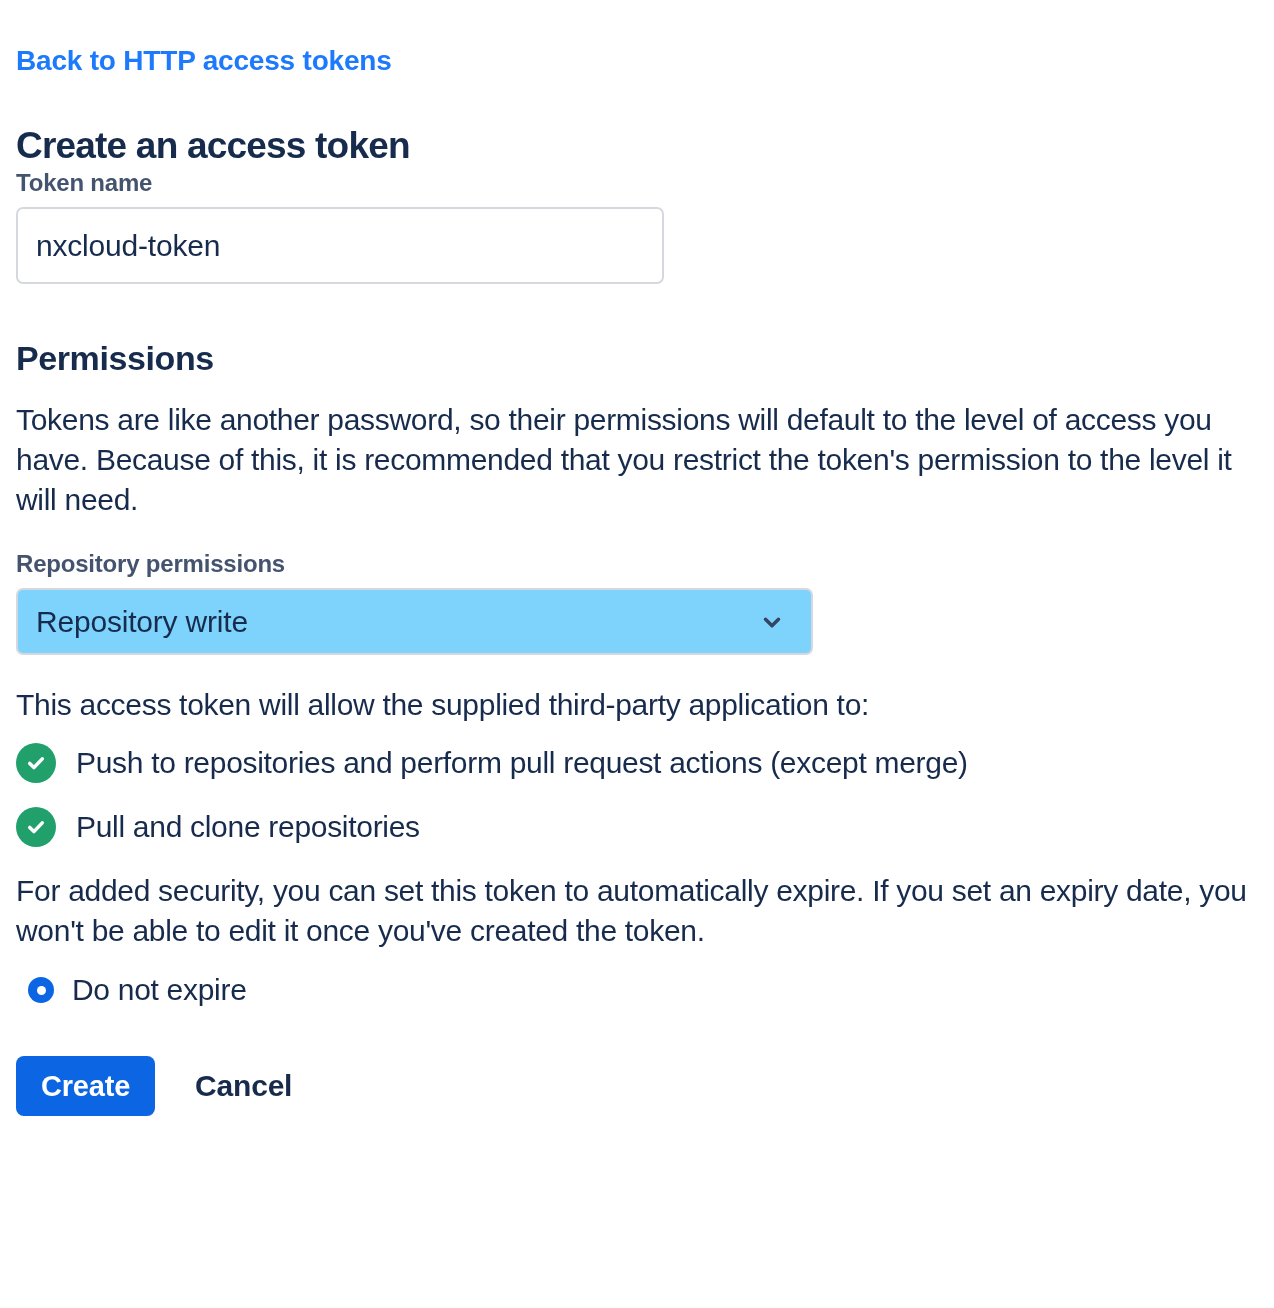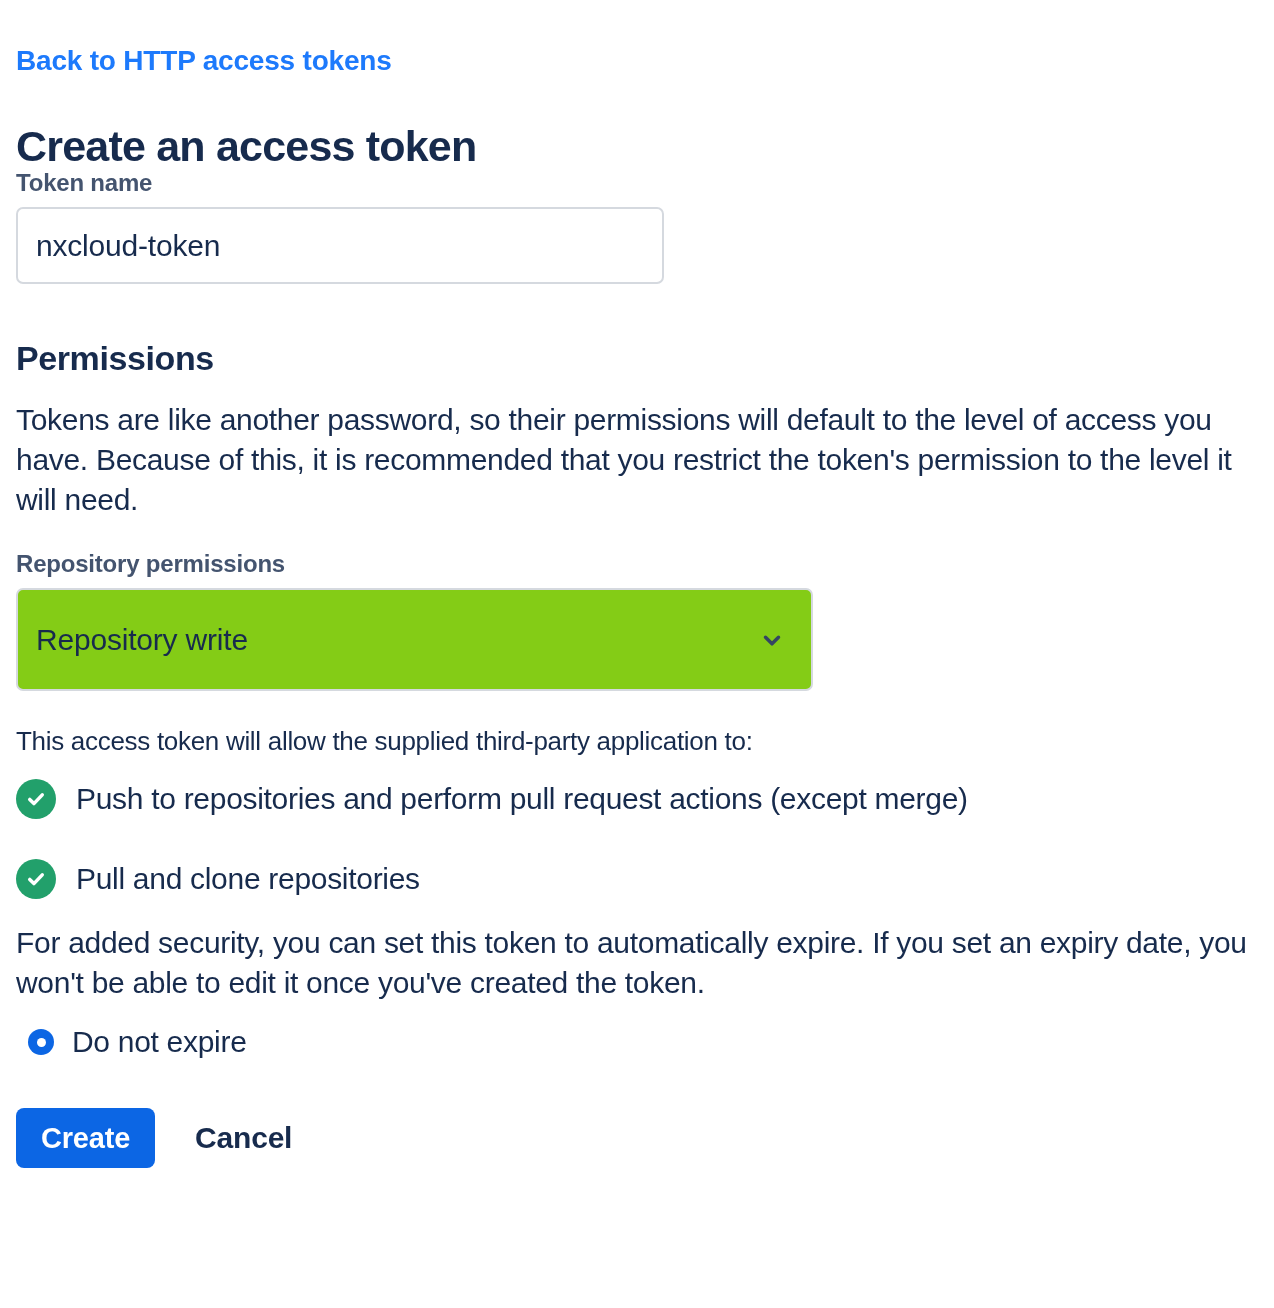--- a/index.html
+++ b/index.html
@@ -21,21 +21,21 @@
     font-size: 28px;
     font-weight: 700;
     letter-spacing: -0.2px;
     color: var(--link-blue, #1D7AFC);
     text-decoration: none;
     cursor: pointer;
   }
 
   .page-title {
     margin: 46px 0 0 0;
-    font-size: 43px;
+    font-size: 37px;
     font-weight: 700;
     letter-spacing: -0.8px;
     line-height: 46px;
     color: var(--text-dark, #172B4D);
   }
 
   .field-label {
     font-size: 24px;
     font-weight: 700;
     letter-spacing: -0.2px;
@@ -76,52 +76,52 @@
     font-size: 30px;
     line-height: 40px;
     letter-spacing: -0.3px;
     max-width: 1238px;
     color: var(--text-dark, #172B4D);
   }
 
   .select-box {
     margin-top: 10px;
     width: 797px;
-    height: 103px;
+    height: 67px;
     border: 2px solid var(--border-gray, #D5D9DF);
     border-radius: 7px;
-    background: #84cc16;
+    background: #7dd3fc;
     display: flex;
     align-items: center;
     justify-content: space-between;
     padding: 0 26px 0 18px;
     cursor: pointer;
   }
   .select-value {
     font-size: 30px;
     letter-spacing: -0.2px;
     color: var(--text-dark, #172B4D);
   }
   .chevron-down { width: 26px; height: 26px; flex: 0 0 auto; }
 
   .allow-intro {
     margin: 30px 0 0 0;
-    font-size: 26px;
+    font-size: 30px;
     line-height: 40px;
     letter-spacing: -0.3px;
   }
 
   .cap-list { margin: 0; padding: 0; list-style: none; }
   .cap-row {
     display: flex;
     align-items: flex-end;
     gap: 20px;
     margin-top: 18px;
   }
-  .cap-row + .cap-row { margin-top: 40px; }
+  .cap-row + .cap-row { margin-top: 24px; }
   .check-circle {
     width: 40px;
     height: 40px;
     border-radius: 50%;
     background: var(--success-green, #22A06B);
     display: flex;
     align-items: center;
     justify-content: center;
     flex: 0 0 auto;
   }

